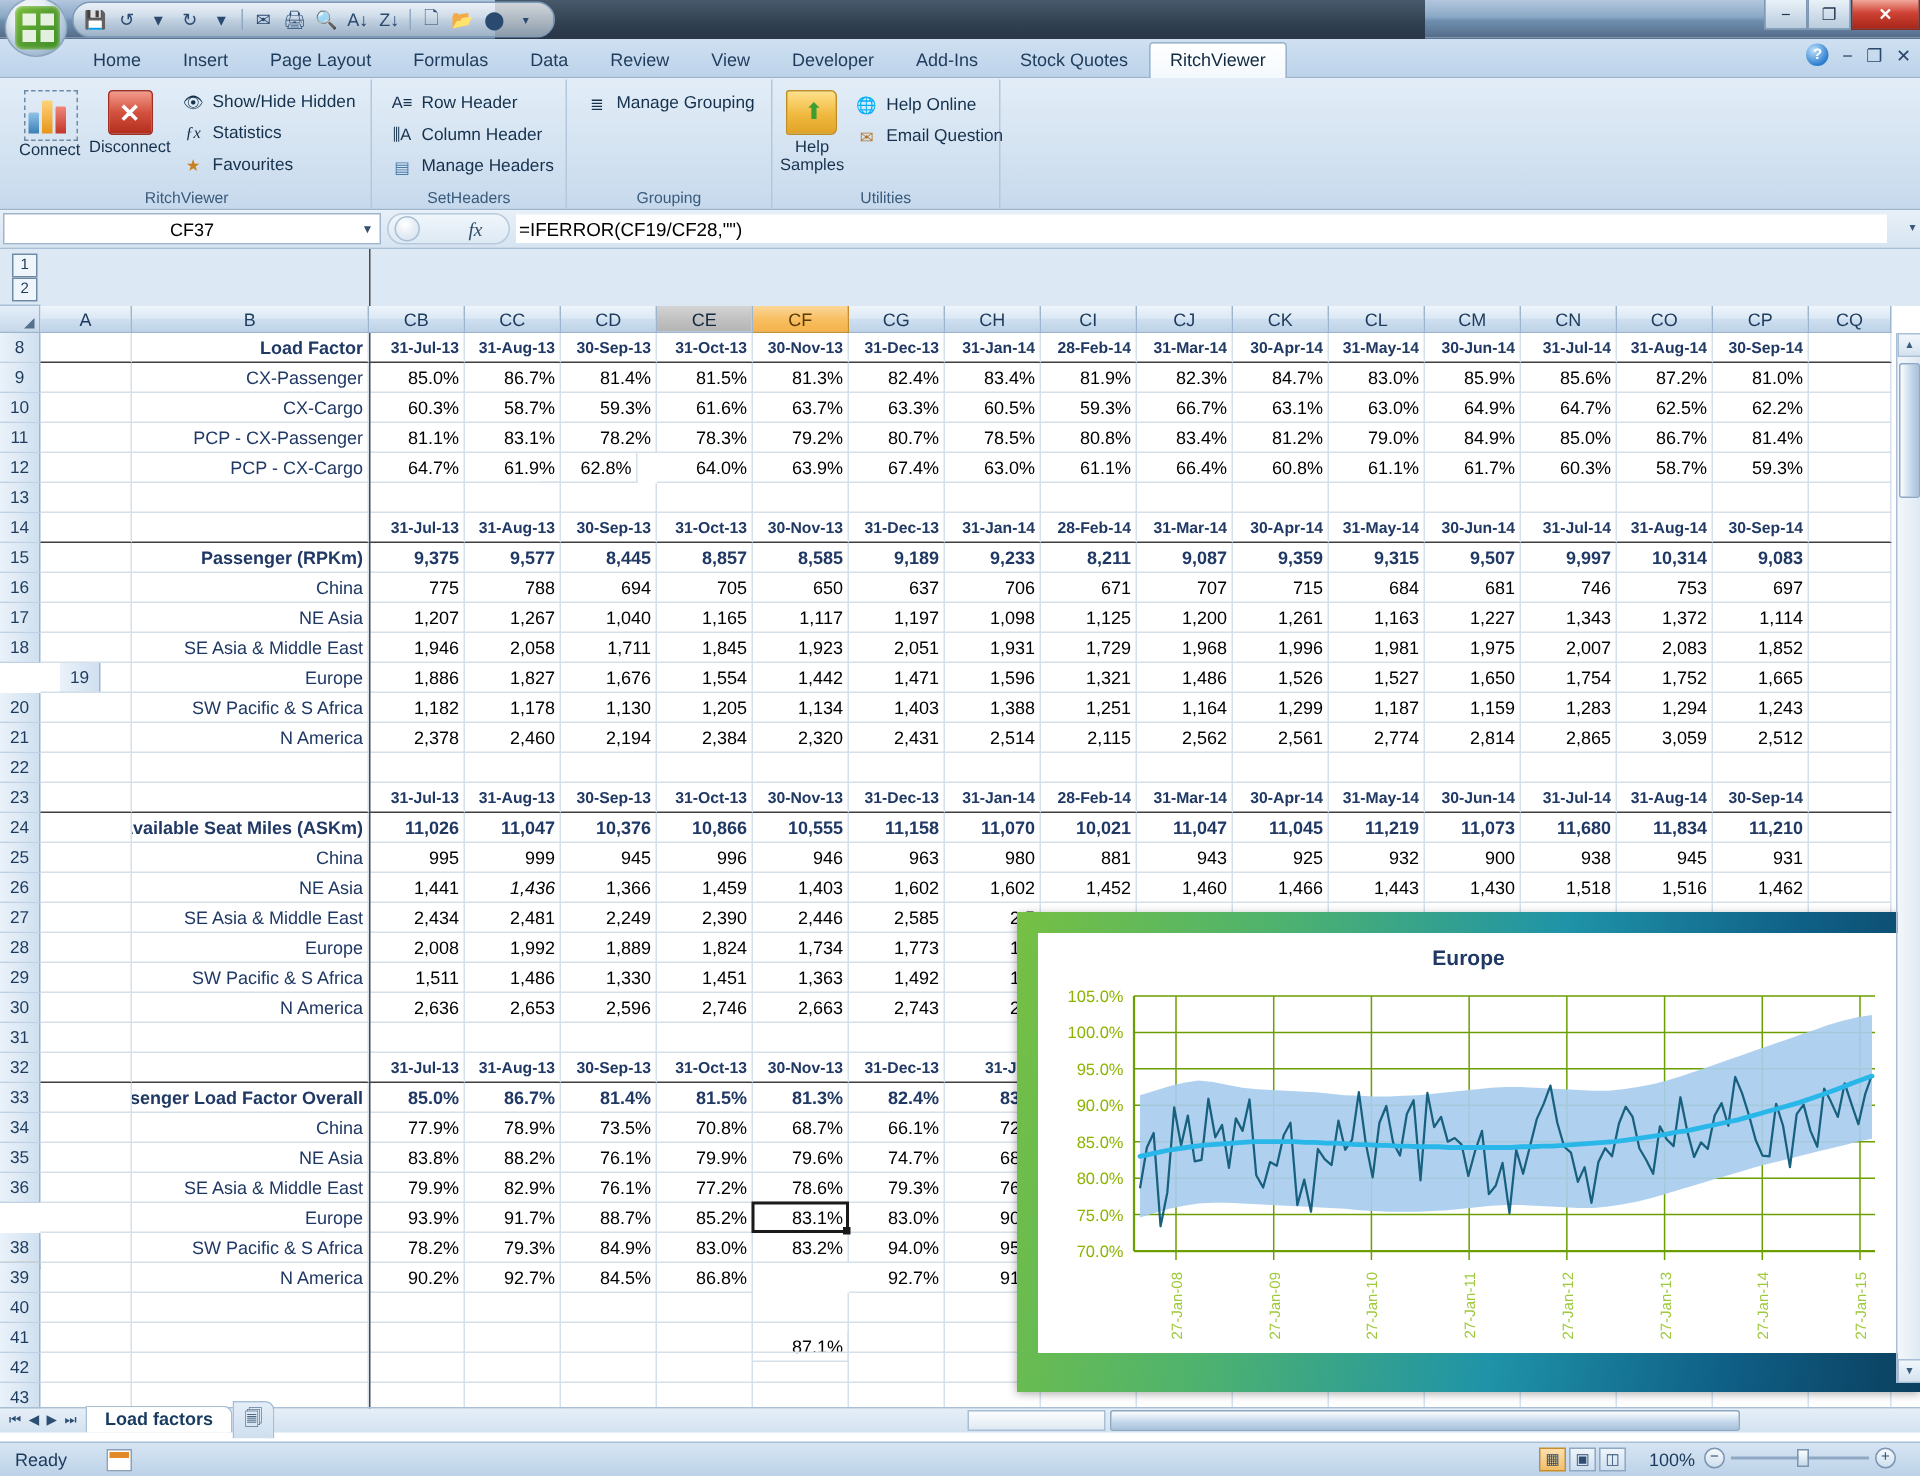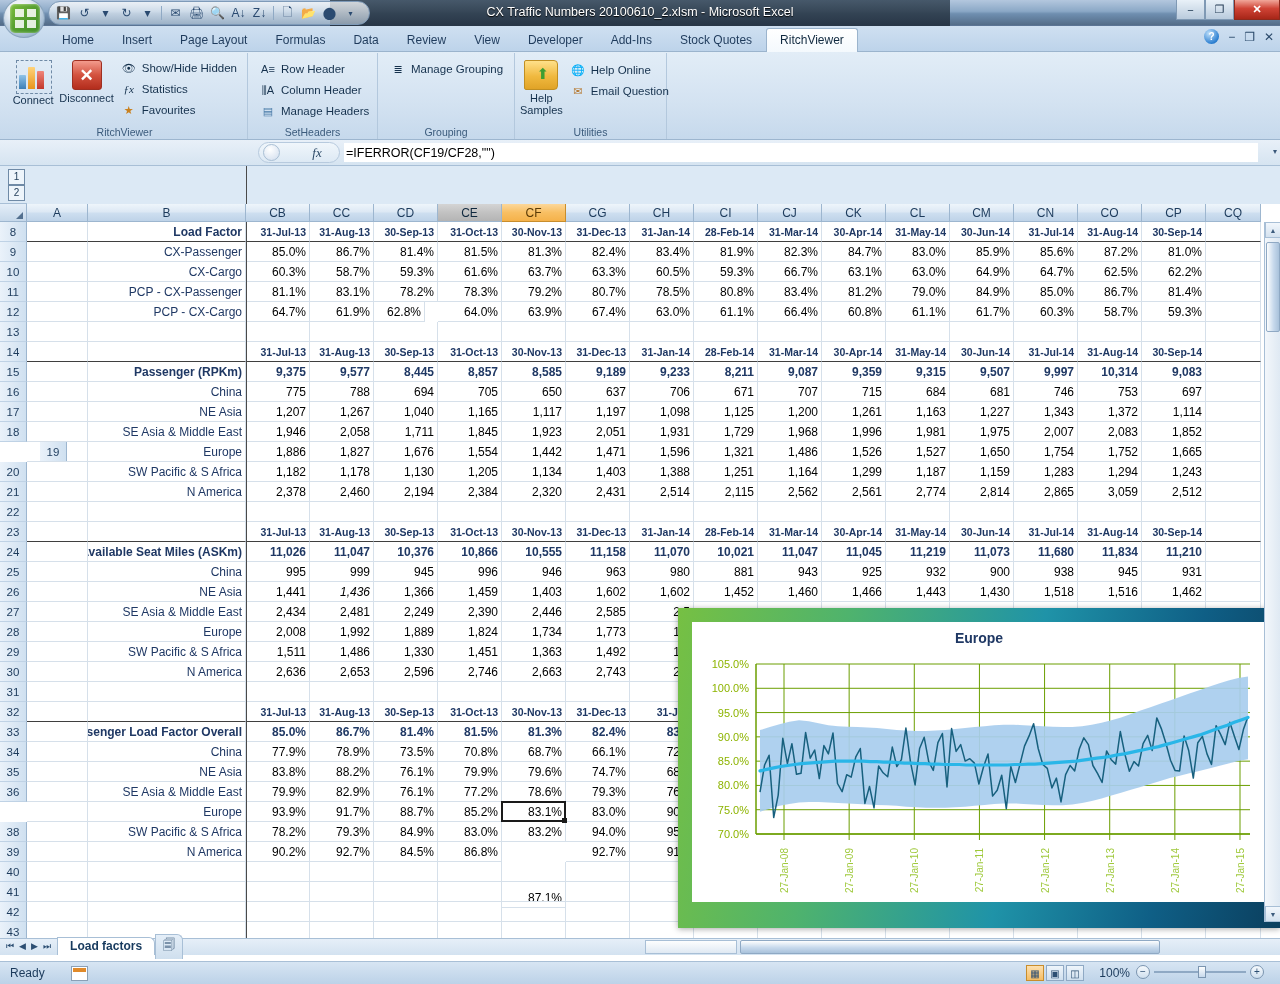--- a/index.html
+++ b/index.html
@@ -235,21 +235,20 @@
         <div class="qi">🖨</div>
         <div class="qi">🔍</div>
         <div class="qi">A↓</div>
         <div class="qi">Z↓</div>
         <div class="sep"></div>
         <div class="qi">🗋</div>
         <div class="qi">📂</div>
         <div class="qi">⬤</div>
         <div class="qi" style="font-size: 8px;">▾</div>
       </div>
-    <div class="win-title">CX Traffic Numbers 20100610_2.xlsm - Microsoft Excel</div>
     <div class="wbtns">
       <div class="wbtn">−</div>
       <div class="wbtn">❐</div>
       <div class="wbtn close">✕</div>
     </div>
   </div>
 
   <div class="tabstrip">
     <div class="tabs" id="ribbon-tabs">
         <div class="tab">Home</div>
@@ -356,20 +355,24 @@
             </div>
           </div>
         </div>
         <div class="gtitle">Utilities</div>
       </div>
 
     </div>
   </div>
 
   <div class="fbar">
+    <div class="namebox">
+      <span>CF37</span>
+      <span class="dd">▼</span>
+    </div>
     <div class="fbtns">
       <div class="b circ"></div>
       <div class="b"></div>
       <div class="b fx">fx</div>
     </div>
     <div class="finput">=IFERROR(CF19/CF28,"")</div>
     <div class="fexpand">▾</div>
   </div>
 
   <div class="outline">

